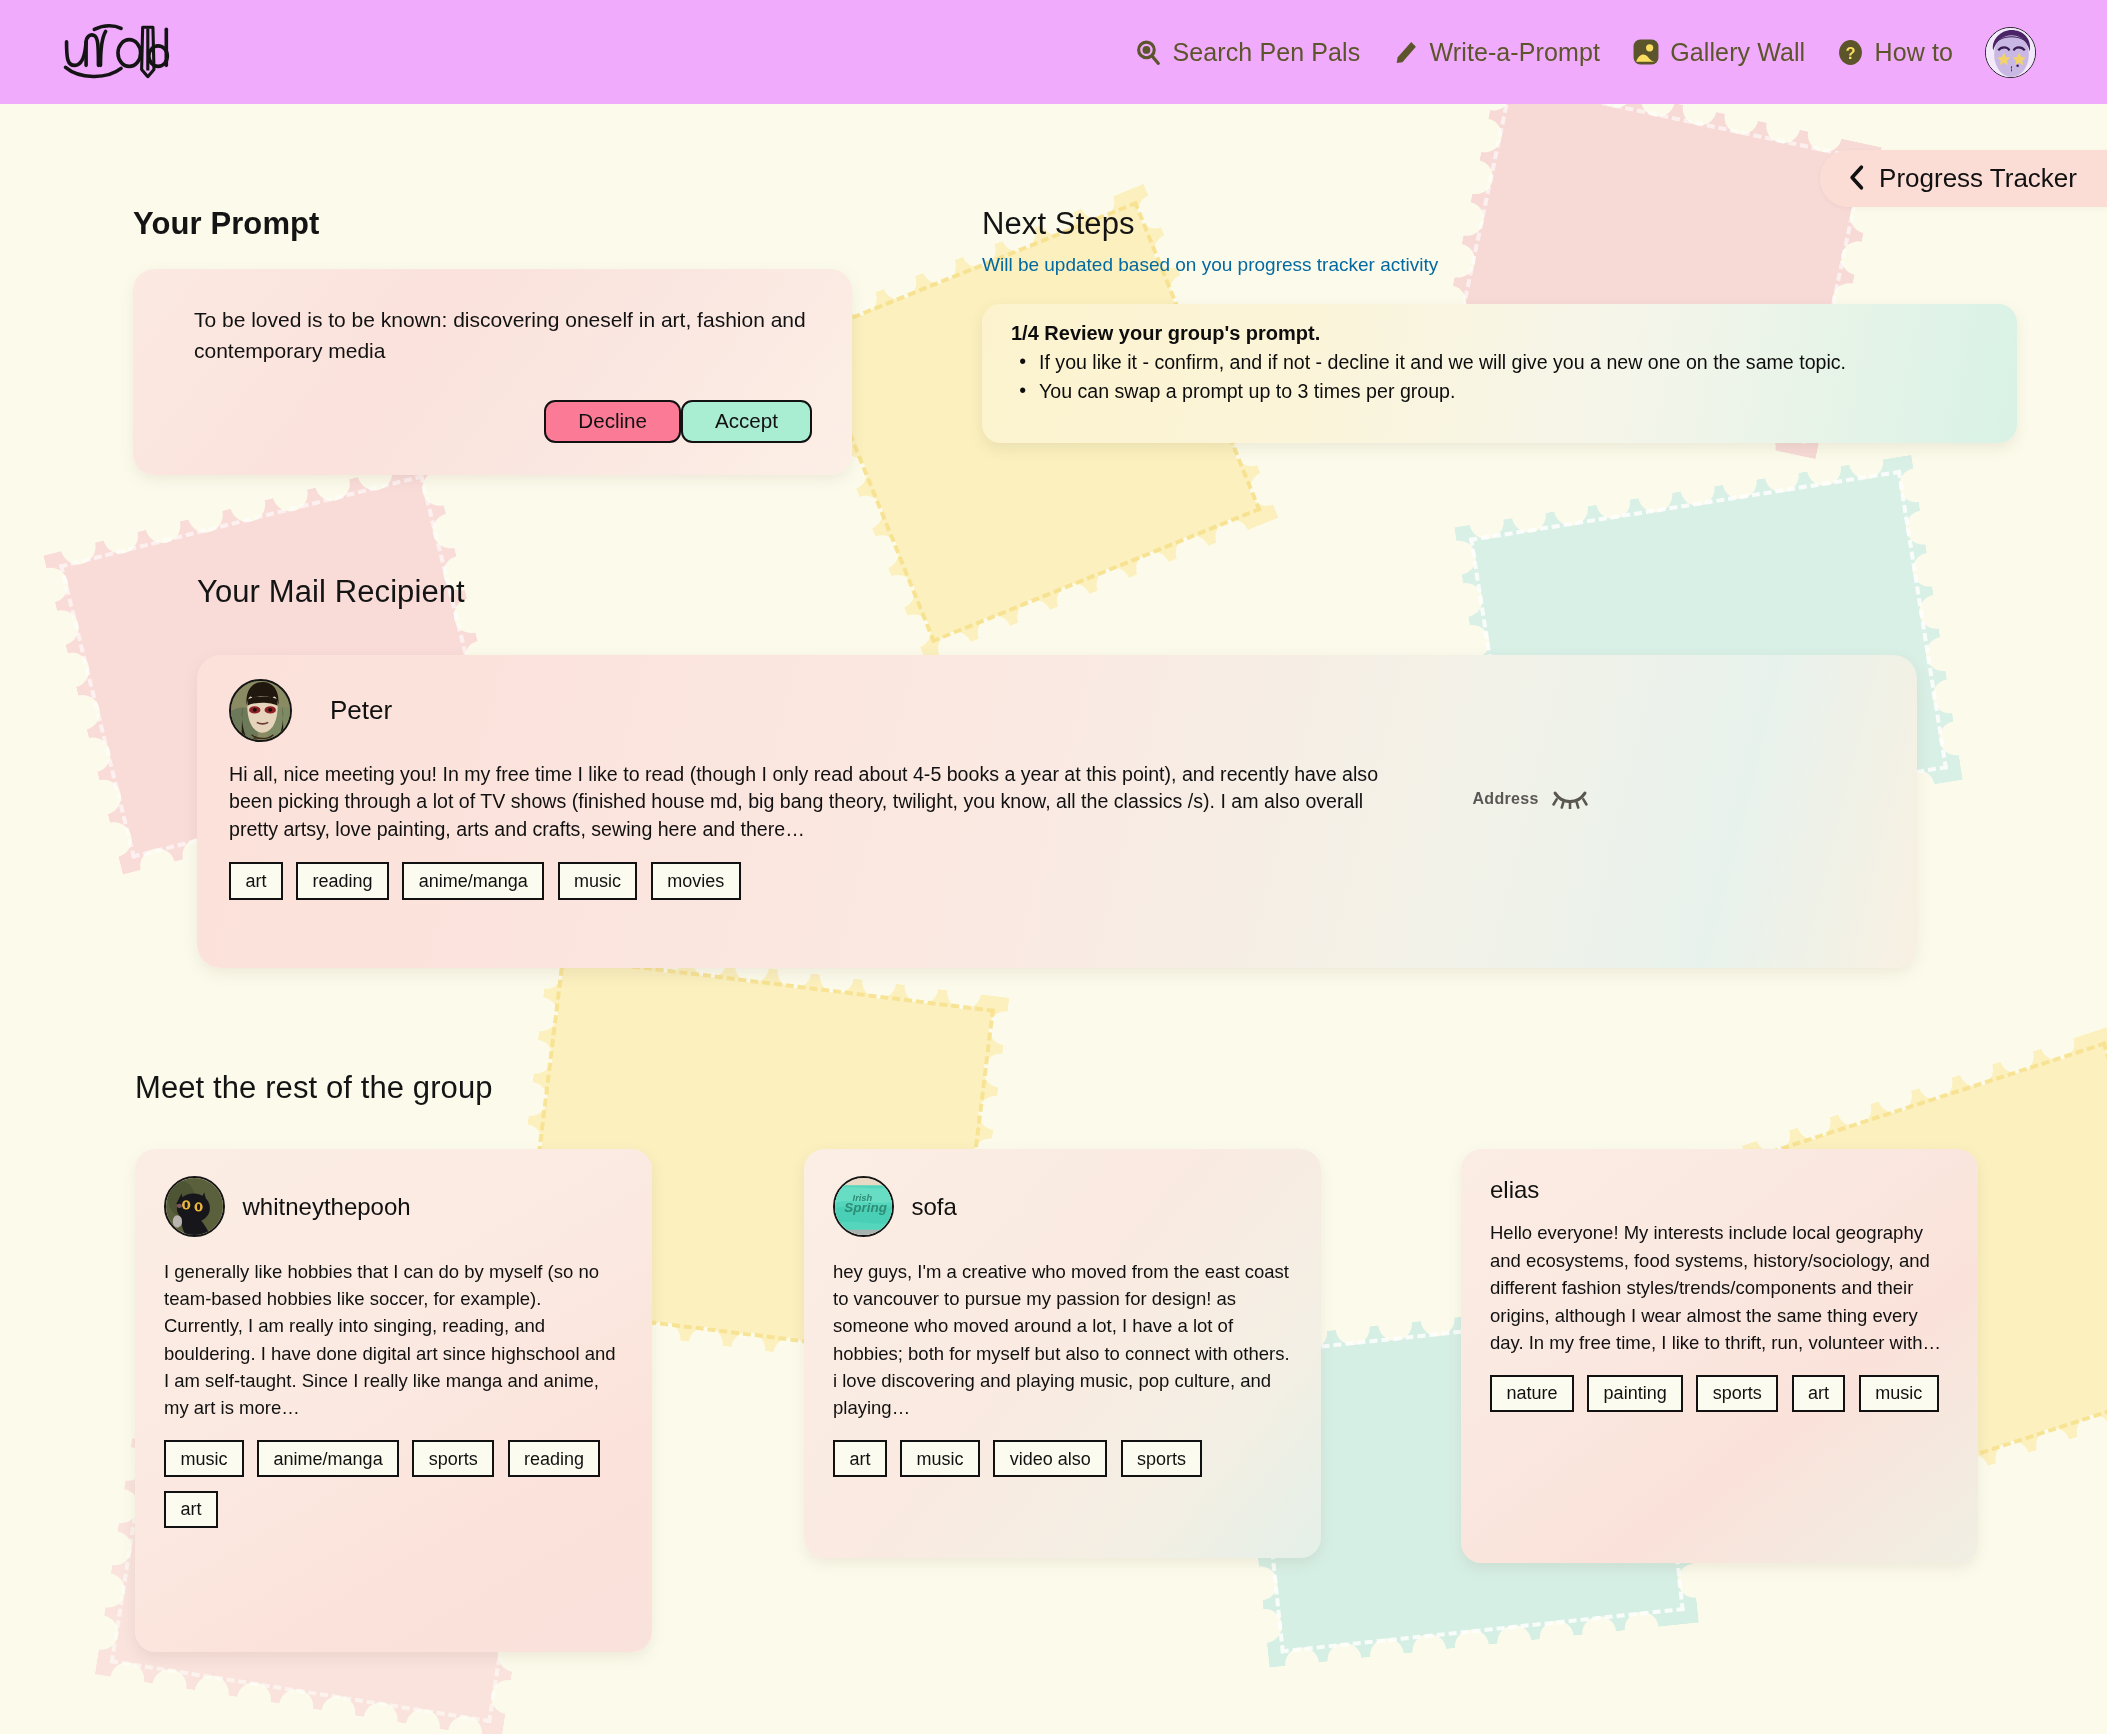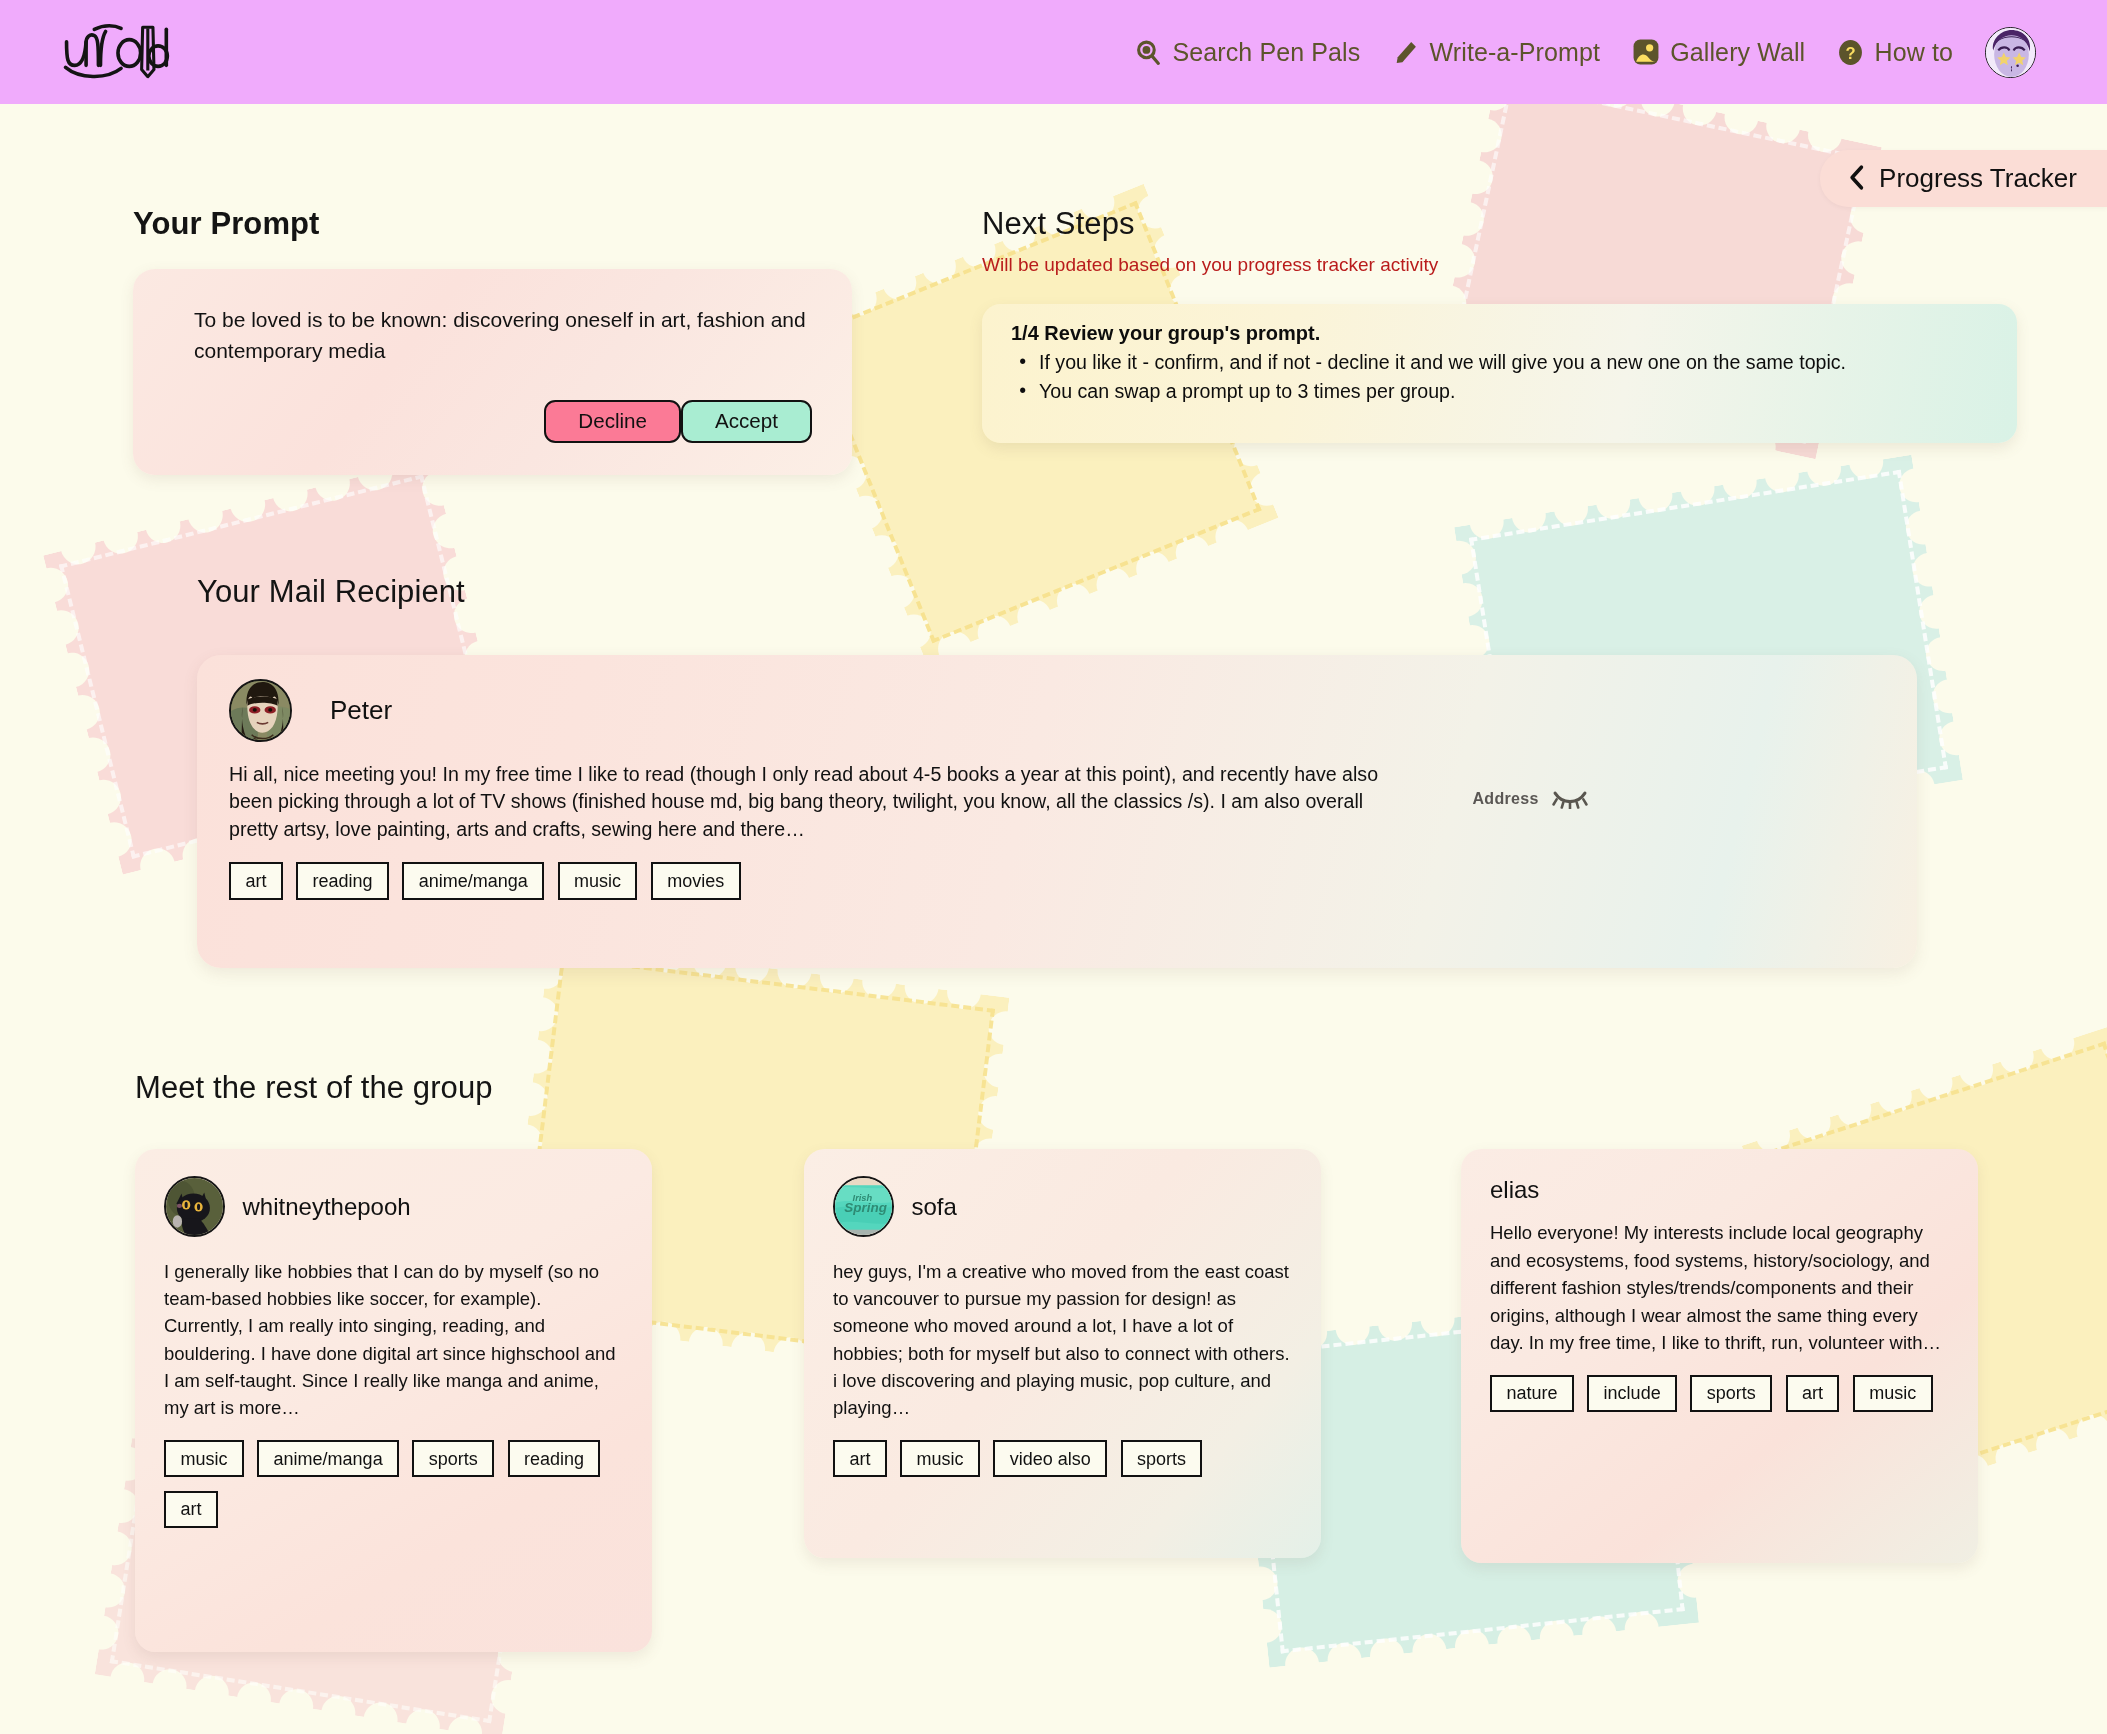--- a/index.html
+++ b/index.html
@@ -114,21 +114,21 @@
   .h-section {
     position: absolute;
     font-size: 31px;
     color: #141414;
     letter-spacing: 0.1px;
     z-index: 10;
   }
   .h-sub {
     position: absolute;
     font-size: 19px;
-    color: #b91c1c;
+    color: #0369a1;
     z-index: 10;
   }
 
   
   .prompt-card {
     position: absolute;
     left: 133px;
     top: 269px;
     width: 719px;
     height: 206px;
@@ -913,21 +913,21 @@
     </div>
   </div>
 
   <div class="group-card" id="card-elias">
     <div class="gc-head">
       <div class="gc-name">elias</div>
     </div>
     <div class="gc-body tight">Hello everyone! My interests include local geography and ecosystems, food systems, history/sociology, and different fashion styles/trends/components and their origins, although I wear almost the same thing every day. In my free time, I like to thrift, run, volunteer with…</div>
     <div class="tag-row">
       <span class="tag">nature</span>
-      <span class="tag">include</span>
+      <span class="tag">painting</span>
       <span class="tag">sports</span>
       <span class="tag">art</span>
       <span class="tag">music</span>
     </div>
   </div>
 
 </div>
 
 
 </body></html>

